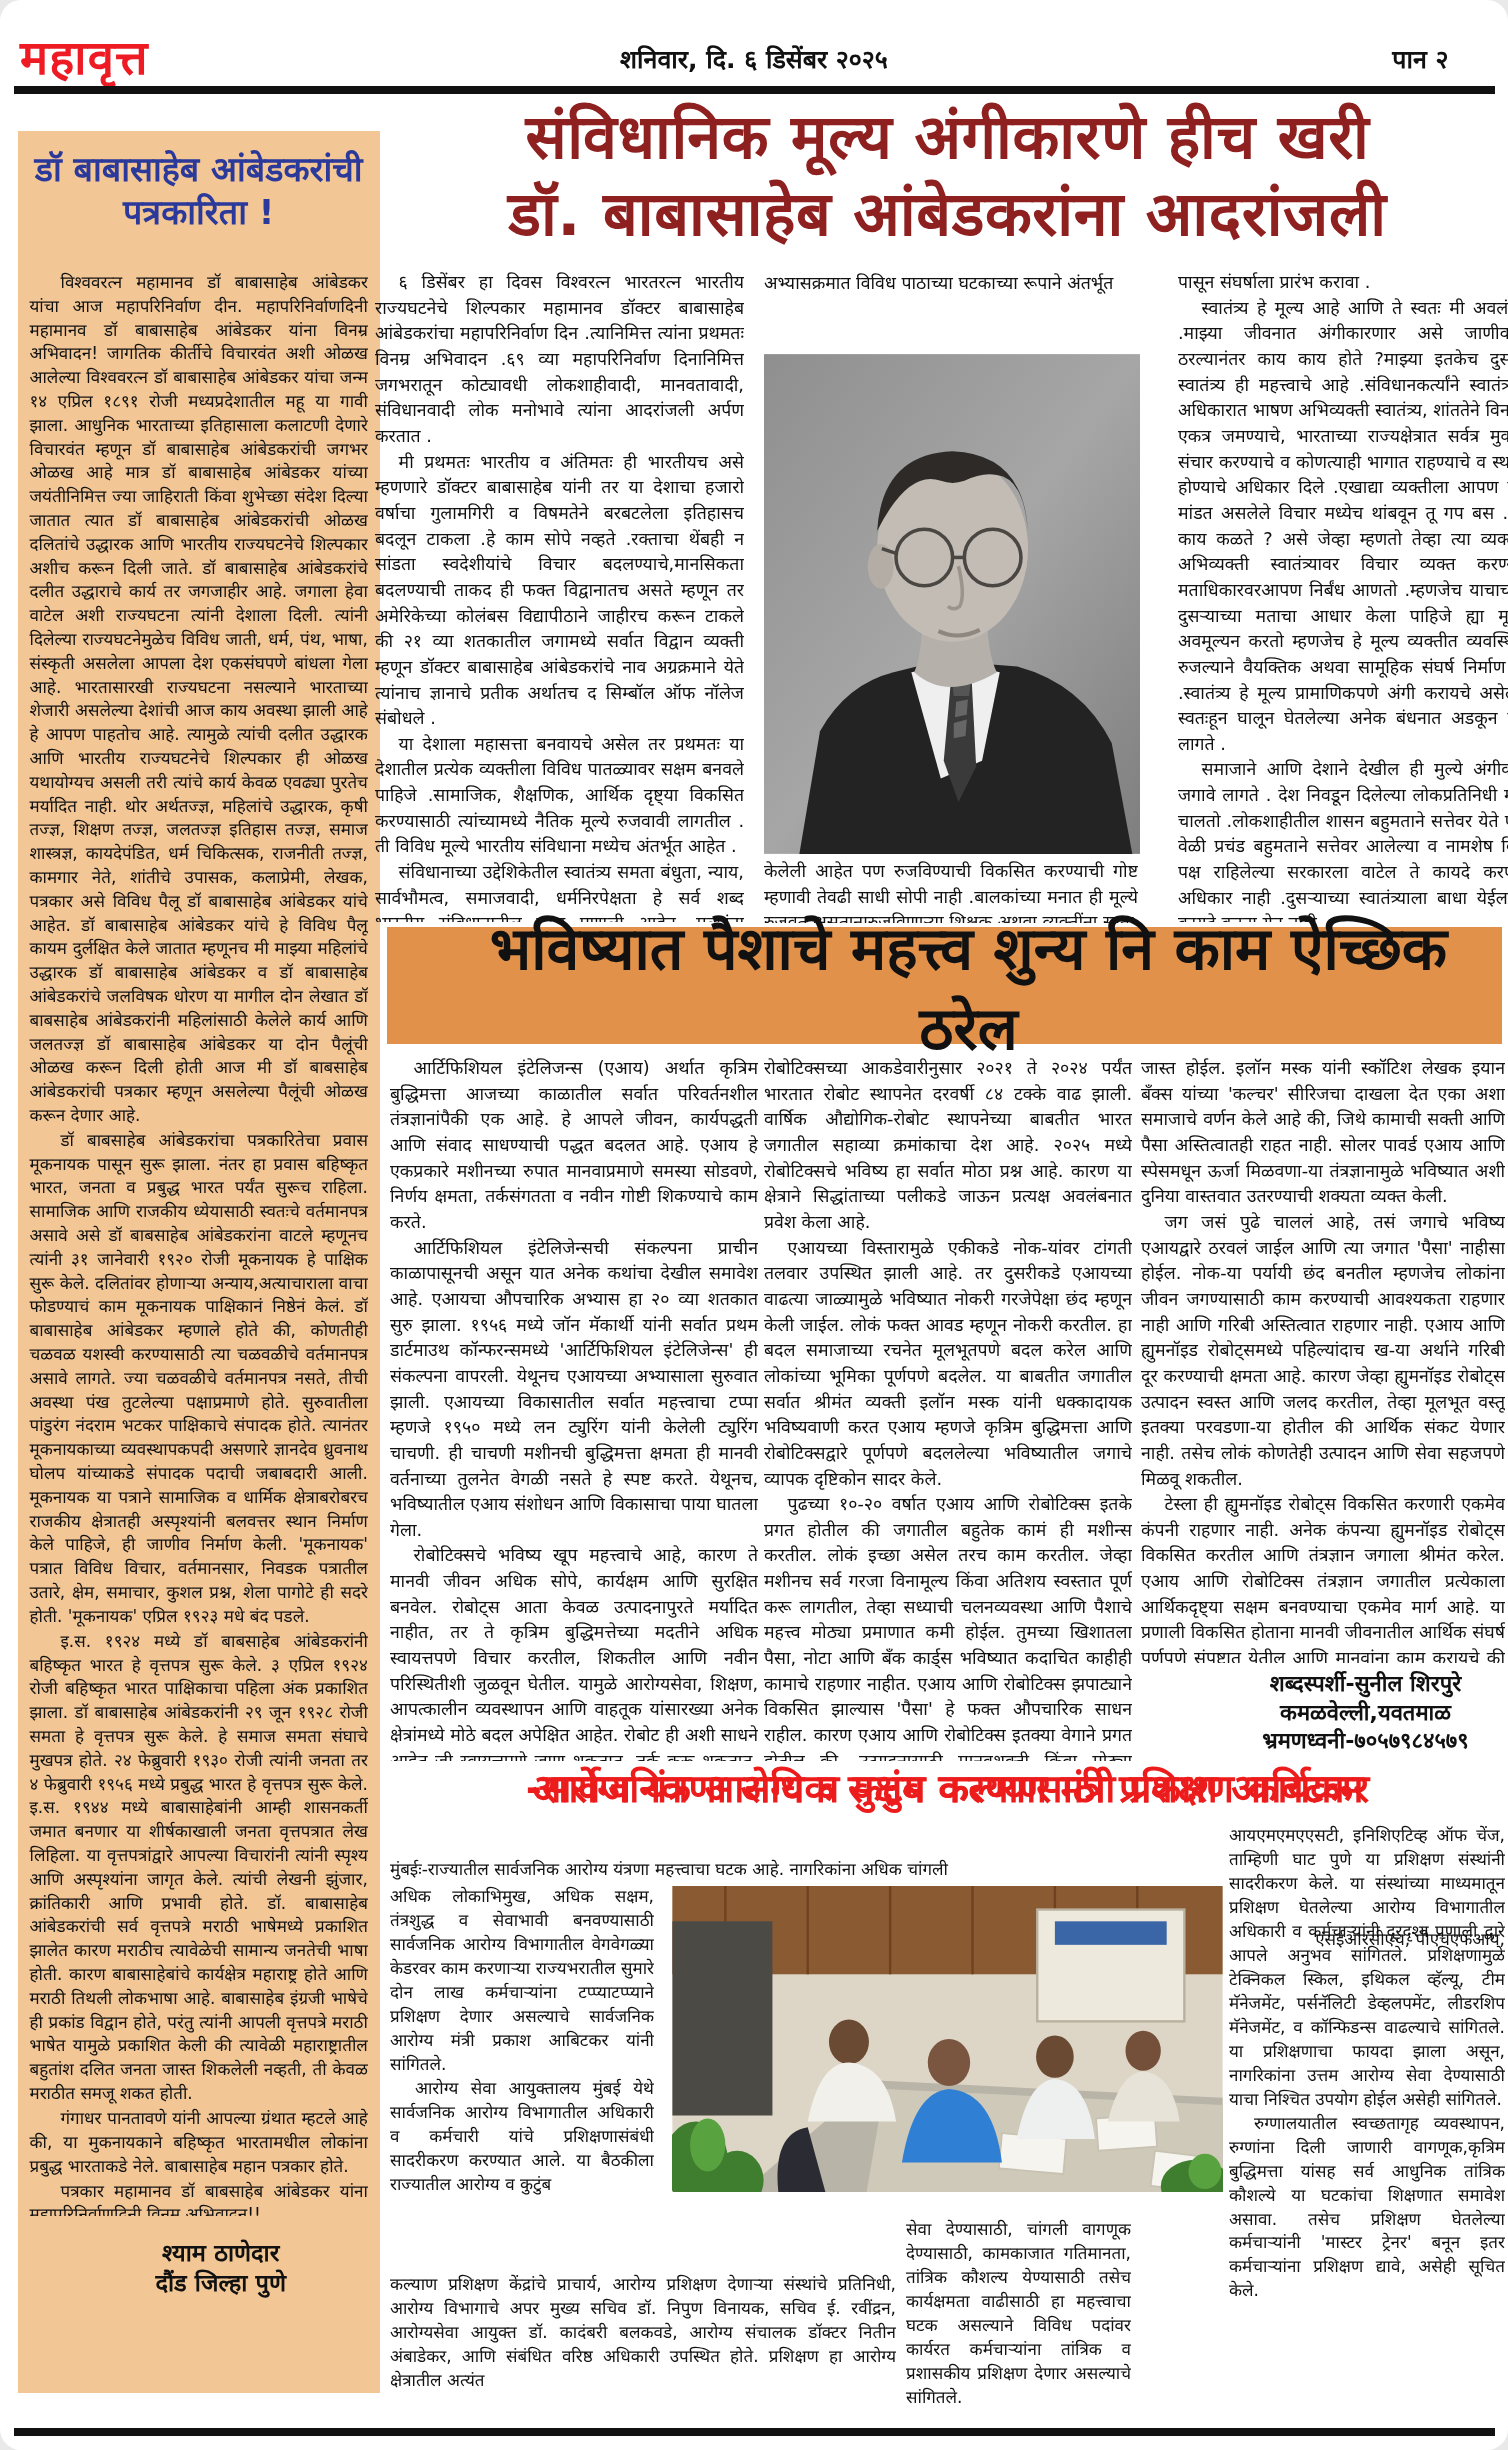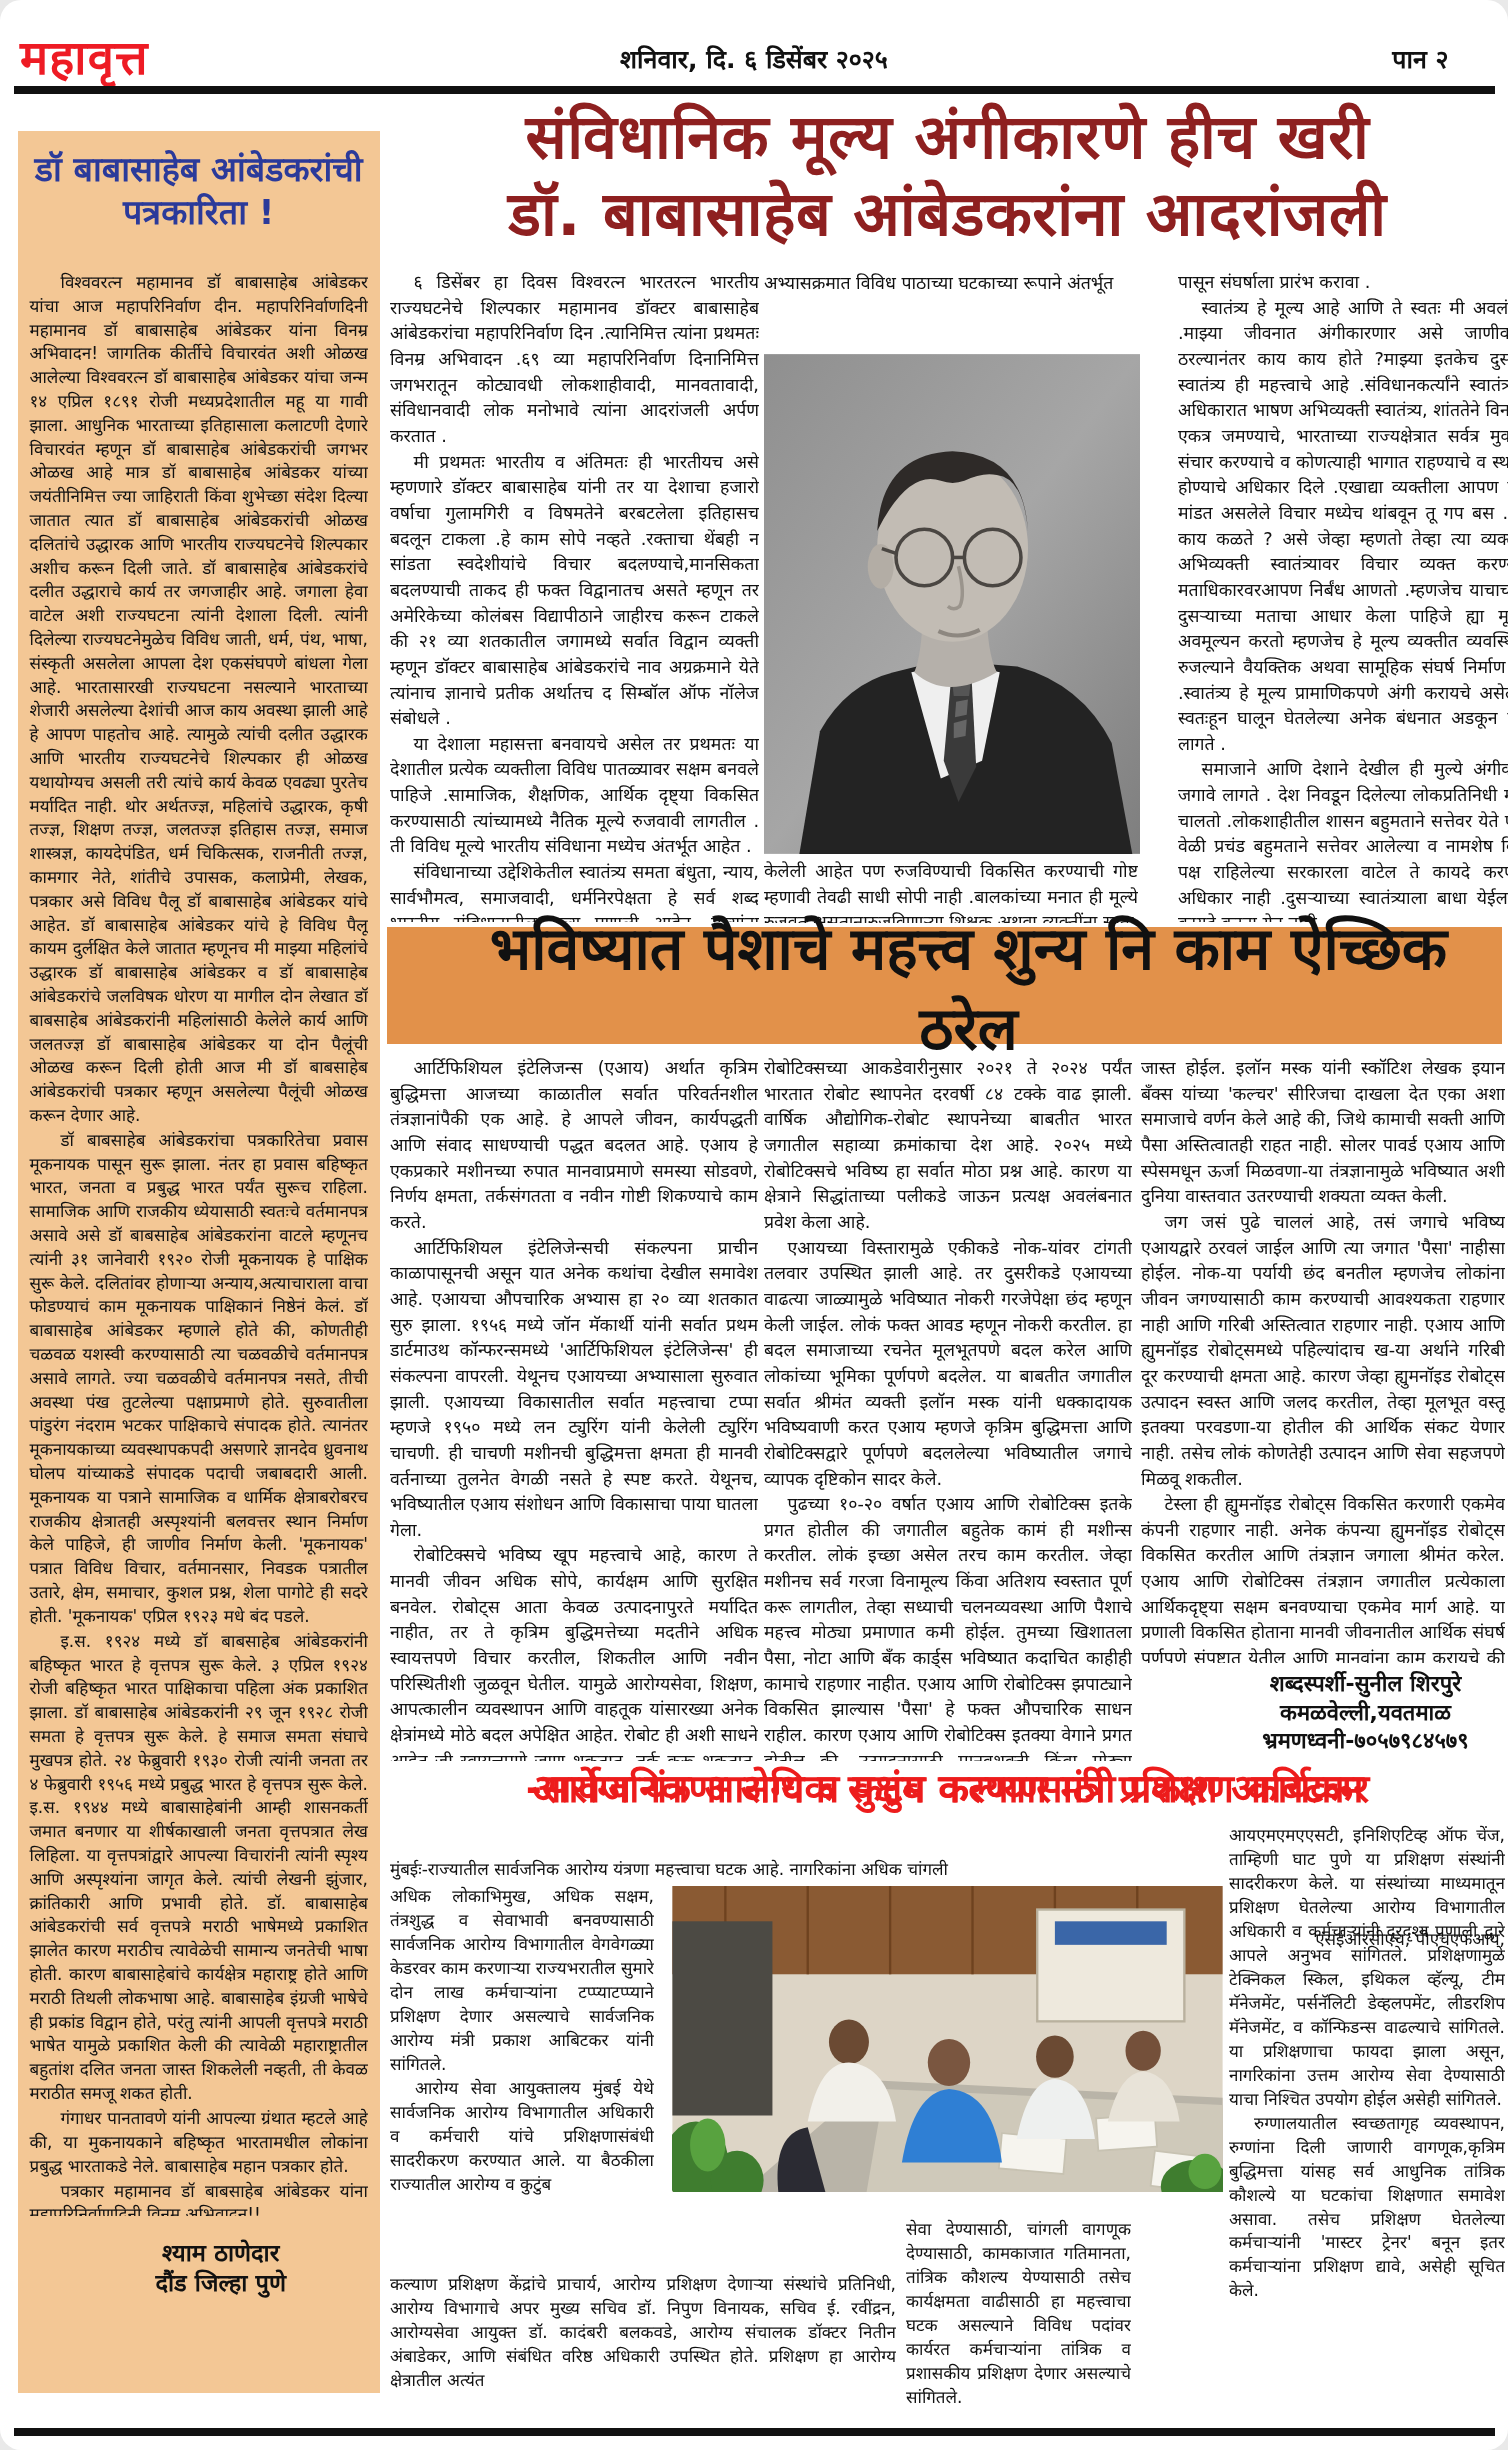--- a/index.html
+++ b/index.html
@@ -22,21 +22,21 @@
   .lb-body p{margin:0 0 1.2px 0;text-indent:31px;}
   .lb-sign{position:absolute;right:35px;bottom:94px;width:248px;text-align:center;
            font-size:23.6px;font-weight:bold;line-height:1.3;}
   
   .h1line{left:389px;width:1117px;text-align:center;color:#8e2020;font-weight:bold;
           font-size:61px;line-height:1.0;letter-spacing:0.6px;}
   .h1a{top:106px;} .h1b{top:183px;}
   .bodytxt{font-size:17.7px;line-height:1.45;text-align:justify;overflow:hidden;}
   .bodytxt p{margin:0;text-indent:23.6px;}
   .bodytxt p.noind{text-indent:0;}
-  .mcol1{left:390px;top:270px;width:369px;height:652px;}
+  .mcol1{left:375px;top:270px;width:369px;height:652px;}
   .mcol2top{left:764px;top:271px;width:374px;height:31px;}
   .photo1{left:764px;top:354px;width:376px;height:500px;}
   .mcol2bot{left:764px;top:859px;width:374px;height:64px;}
   .mcol3{left:1138px;top:270px;width:365px;height:652px;padding-left:40px;}
   
   .a2band{left:387px;top:927px;width:1115px;height:117px;background:#e2914a;}
   .a2band .txt{position:absolute;left:0;right:0;top:50%;transform:translateY(-50%);
                text-align:center;color:#111;font-size:59px;font-weight:bold;padding-left:48px;}
   .a2c1{left:390px;top:1056px;width:368px;height:705px;}
   .a2c2{left:764px;top:1056px;width:368px;height:705px;}

